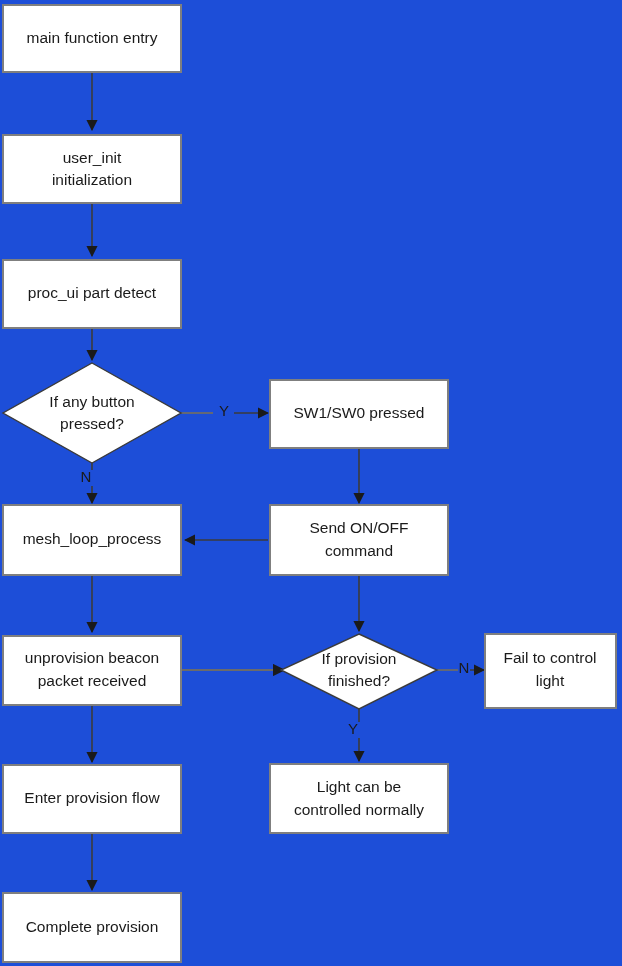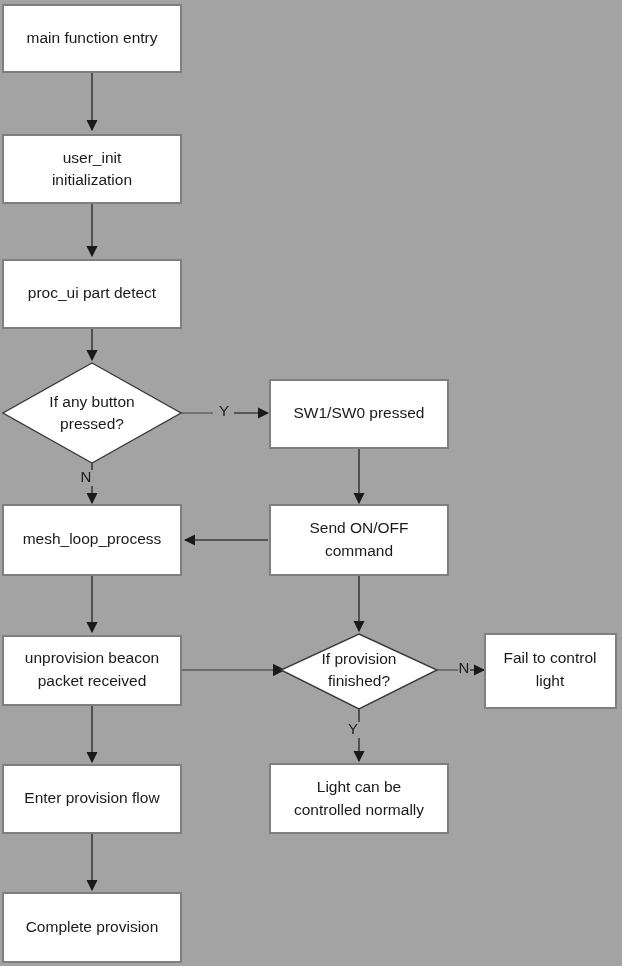--- a/index.html
+++ b/index.html
@@ -4,21 +4,21 @@
 <style>
   html, body {
     margin: 0;
     padding: 0;
     background: #ffffff;
   }
   #canvas {
     position: relative;
     width: 622px;
     height: 966px;
-    background: #a3a3a3;
+    background: #1d4ed8;
     font-family: "Liberation Sans", sans-serif;
     overflow: hidden;
   }
   svg#flow {
     position: absolute;
     top: 0;
     left: 0;
     width: 622px;
     height: 966px;
   }

